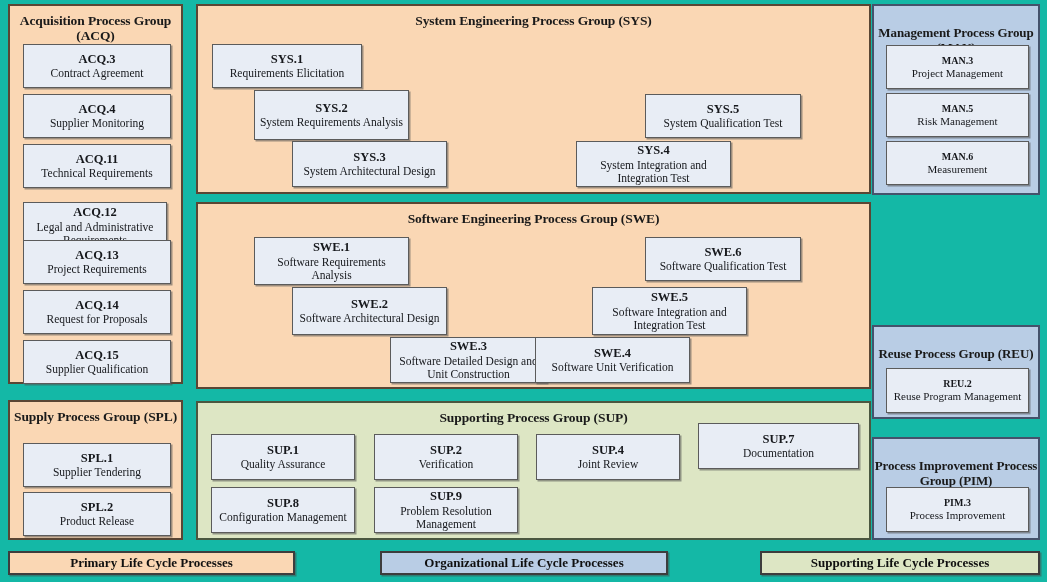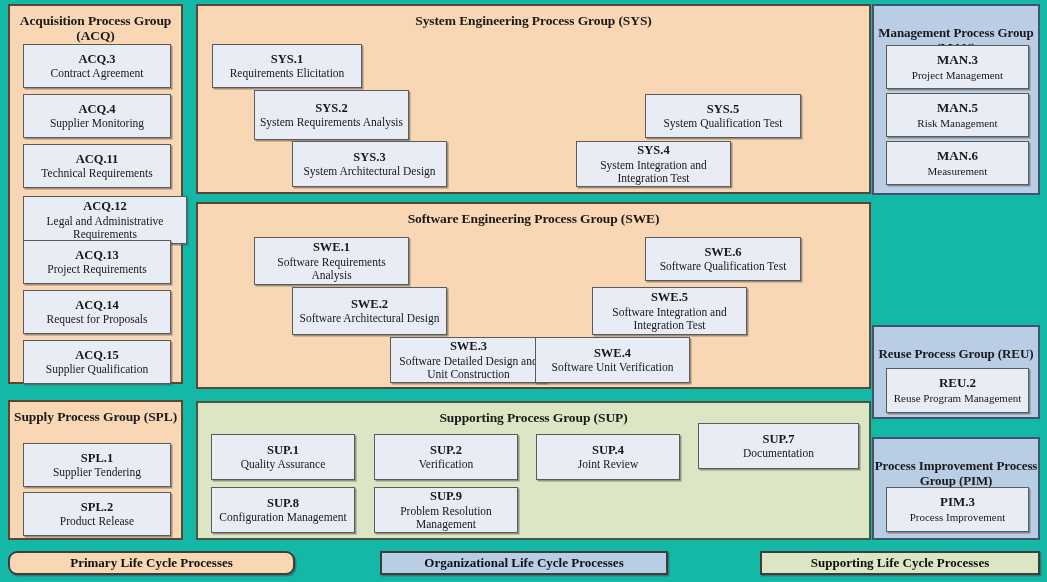--- a/index.html
+++ b/index.html
@@ -58,21 +58,21 @@
   .proc .pid {
     font-weight: bold;
     font-size: 12.5px;
     line-height: 1.14;
   }
   .proc .pname {
     font-size: 11.5px;
     line-height: 1.14;
     margin-top: 1px;
   }
-  .proc.small .pid   { font-size: 13px; }
+  .proc.small .pid   { font-size: 10px; }
   .proc.small .pname { font-size: 11px; }
 
   
   .legend-box {
     position: absolute;
     box-sizing: border-box;
     border: 2px solid #3d3d3d;
     display: flex;
     align-items: center;
     justify-content: center;
@@ -98,21 +98,21 @@
       <span class="pname">Contract Agreement</span>
     </div>
     <div class="proc" style="left:13px; top:88px; width:148px; height:44px;">
       <span class="pid">ACQ.4</span>
       <span class="pname">Supplier Monitoring</span>
     </div>
     <div class="proc" style="left:13px; top:138px; width:148px; height:44px;">
       <span class="pid">ACQ.11</span>
       <span class="pname">Technical Requirements</span>
     </div>
-    <div class="proc" style="left:13px; top:190px; width:164px; height:48px;">
+    <div class="proc" style="left:13px; top:196px; width:144px; height:48px;">
       <span class="pid">ACQ.12</span>
       <span class="pname">Legal and Administrative Requirements</span>
     </div>
     <div class="proc" style="left:13px; top:234px; width:148px; height:44px;">
       <span class="pid">ACQ.13</span>
       <span class="pname">Project Requirements</span>
     </div>
     <div class="proc" style="left:13px; top:284px; width:148px; height:44px;">
       <span class="pid">ACQ.14</span>
       <span class="pname">Request for Proposals</span>
@@ -247,21 +247,21 @@
 
   <div class="group org" style="left:872px; top:437px; width:168px; height:103px;">
     <div class="group-title t-md">Process Improvement Process Group (PIM)</div>
 
     <div class="proc small" style="left:12px; top:48px; width:143px; height:45px;">
       <span class="pid">PIM.3</span>
       <span class="pname">Process Improvement</span>
     </div>
   </div>
 
-  <div class="legend-box primary" style="left:8px; top:551px; width:287px; height:24px;border-radius:9px;">
+  <div class="legend-box primary" style="left:8px; top:551px; width:287px; height:24px;">
     <span>Primary Life Cycle Processes</span>
   </div>
   <div class="legend-box org" style="left:380px; top:551px; width:288px; height:24px;">
     <span>Organizational Life Cycle Processes</span>
   </div>
   <div class="legend-box support" style="left:760px; top:551px; width:280px; height:24px;">
     <span>Supporting Life Cycle Processes</span>
   </div>
 
 </div>

